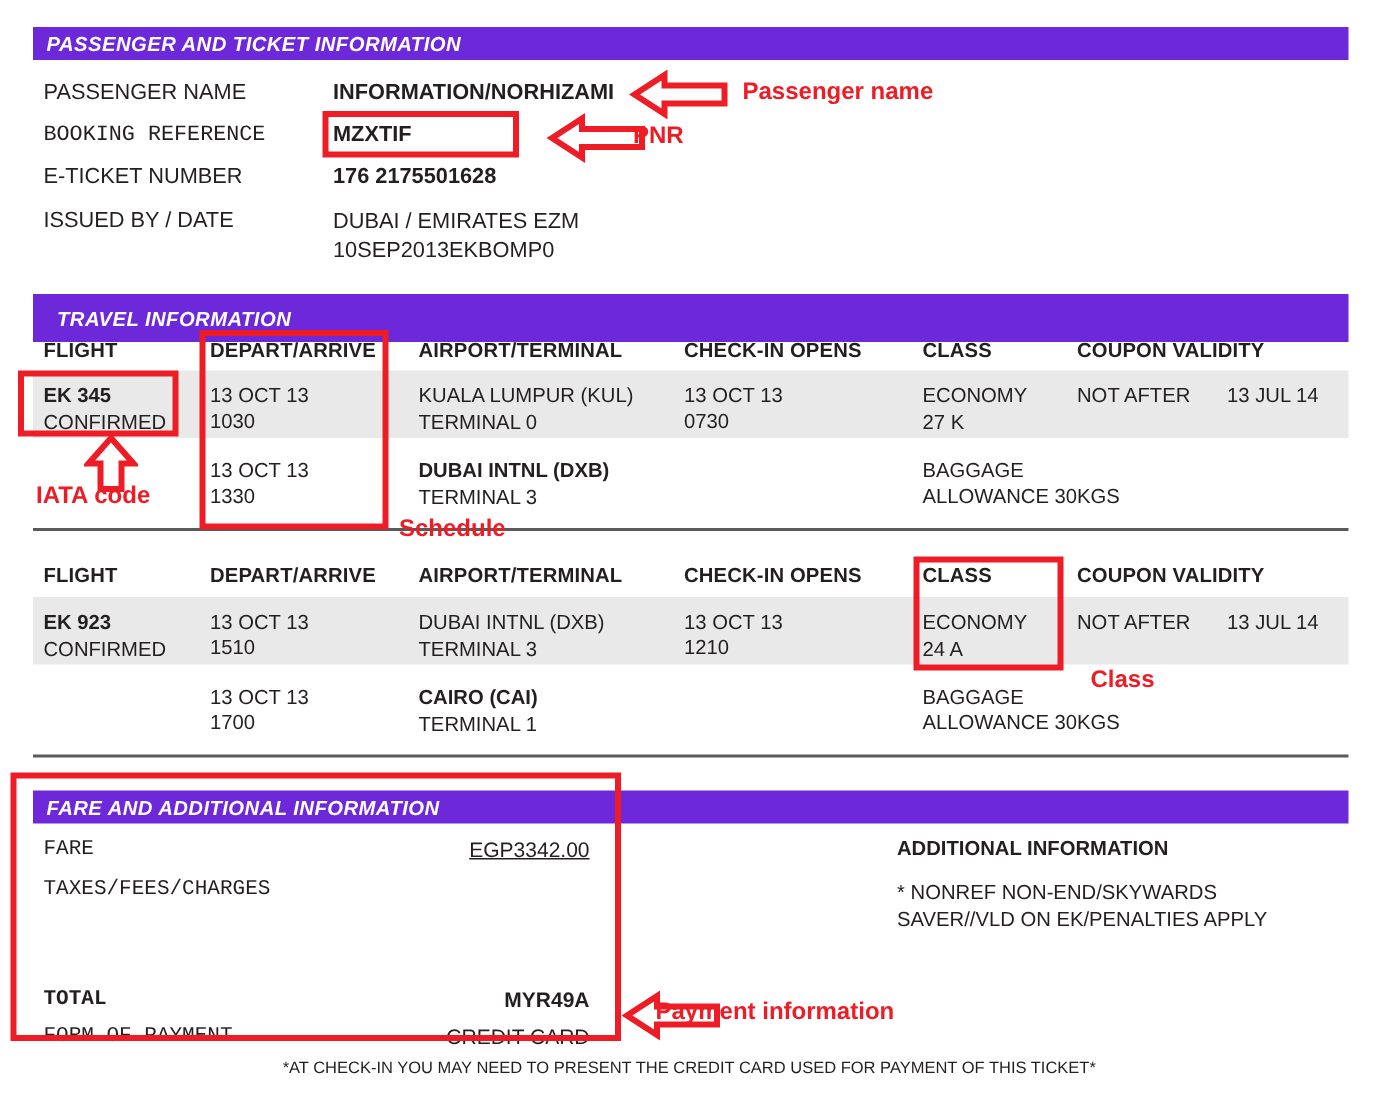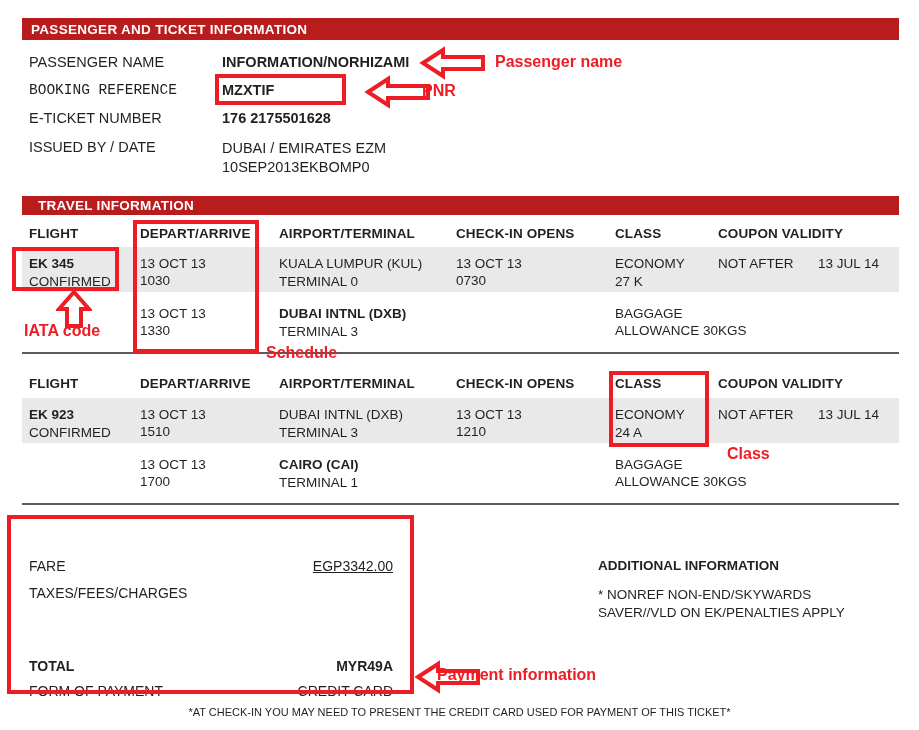--- a/index.html
+++ b/index.html
@@ -19,44 +19,45 @@
   .ticket {
     position: absolute;
     left: 0; top: 0;
     width: 919px;
     height: 730px;
   }
 
   
   .section-bar {
     position: absolute;
-    background: #b91c1c;
+    background: #6d28d9;
     color: #ffffff;
     font-weight: bold;
     font-size: 13.5px;
     letter-spacing: 0.3px;
     display: flex;
     align-items: center;
     padding-left: 9px;
     box-sizing: border-box;
+    font-style: italic;
   }
 
   
   #bar-passenger { left: 22px; top: 18px; width: 877px; height: 22px; }
 
   .pax-row {
     position: absolute;
     font-size: 14.5px;
   }
   .pax-label { left: 29px; color: #231f20; }
   .pax-value { left: 222px; }
   .bold { font-weight: bold; }
 
   
-  #bar-travel { left: 22px; top: 196px; width: 877px; height: 19px; padding-left: 16px; }
+  #bar-travel { left: 22px; top: 196px; width: 877px; height: 32px; padding-left: 16px; }
   .col-head {
     position: absolute;
     font-size: 13.5px;
     font-weight: bold;
     letter-spacing: 0.1px;
   }
   .row-stripe {
     position: absolute;
     left: 22px;
     width: 877px;
@@ -76,20 +77,21 @@
     background: #5a5a5a;
   }
 
   
   #bar-fare { left: 22px; top: 527px; width: 877px; height: 22px; }
 
   .fare-label {
     position: absolute;
     left: 29px;
     font-size: 14px;
+    font-family: Liberation Mono, monospace;
   }
   .fare-value {
     position: absolute;
     font-size: 14px;
     line-height: 16.5px;
     text-align: right;
     white-space: pre-line;
   }
   .addl-title {
     position: absolute;
@@ -215,20 +217,21 @@
 
   <div class="cell" style="left:140px; top:456px;">13 OCT 13
 1700</div>
   <div class="cell bold" style="left:279px; top:456px;">CAIRO (CAI)</div>
   <div class="cell" style="left:279px; top:474px;">TERMINAL 1</div>
   <div class="cell" style="left:615px; top:456px;">BAGGAGE
 ALLOWANCE 30KGS</div>
 
   <div class="divider" style="top:503px;"></div>
 
+  <div class="section-bar" id="bar-fare">FARE AND ADDITIONAL INFORMATION</div>
 
   <div class="fare-label" style="top:558px;">FARE</div>
   <div class="fare-value" style="top:558px; left:200px; width:193px;text-decoration:underline;">EGP3342.00</div>
 
   <div class="fare-label" style="top:585px;">TAXES/FEES/CHARGES</div>
 
   <div class="fare-label bold" style="top:658px;">TOTAL</div>
   <div class="fare-value bold" style="top:658px; left:200px; width:193px;">MYR49A</div>
 
   <div class="fare-label" style="top:683px;">FORM OF PAYMENT</div>

